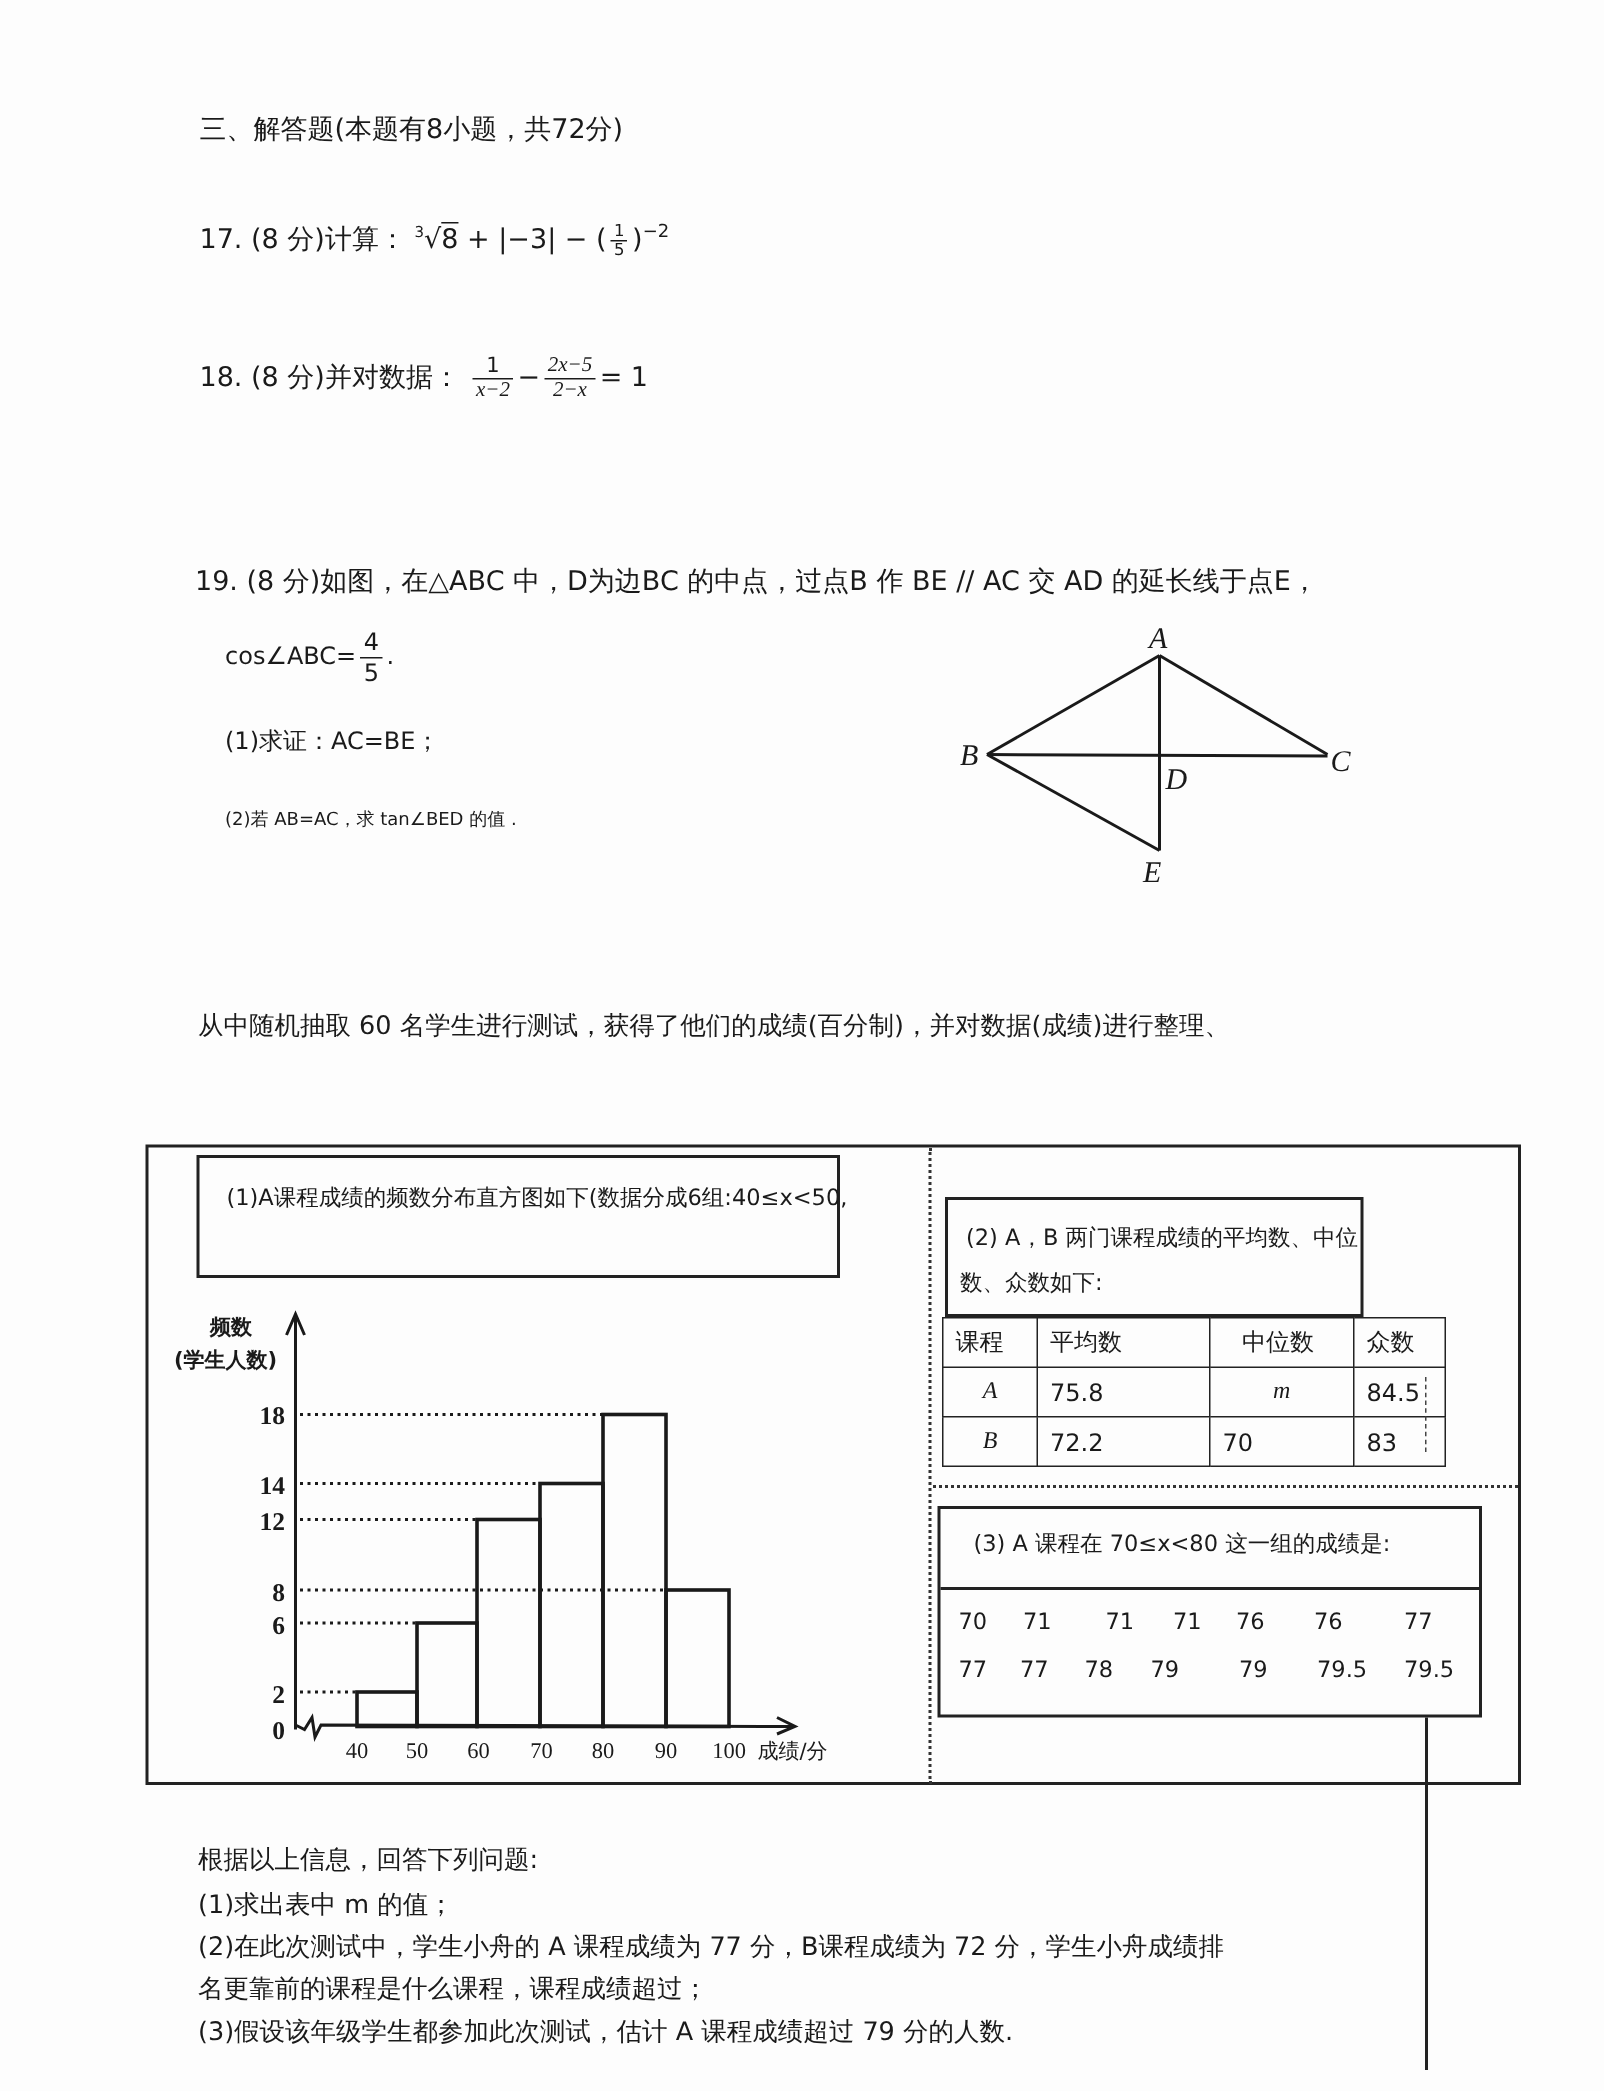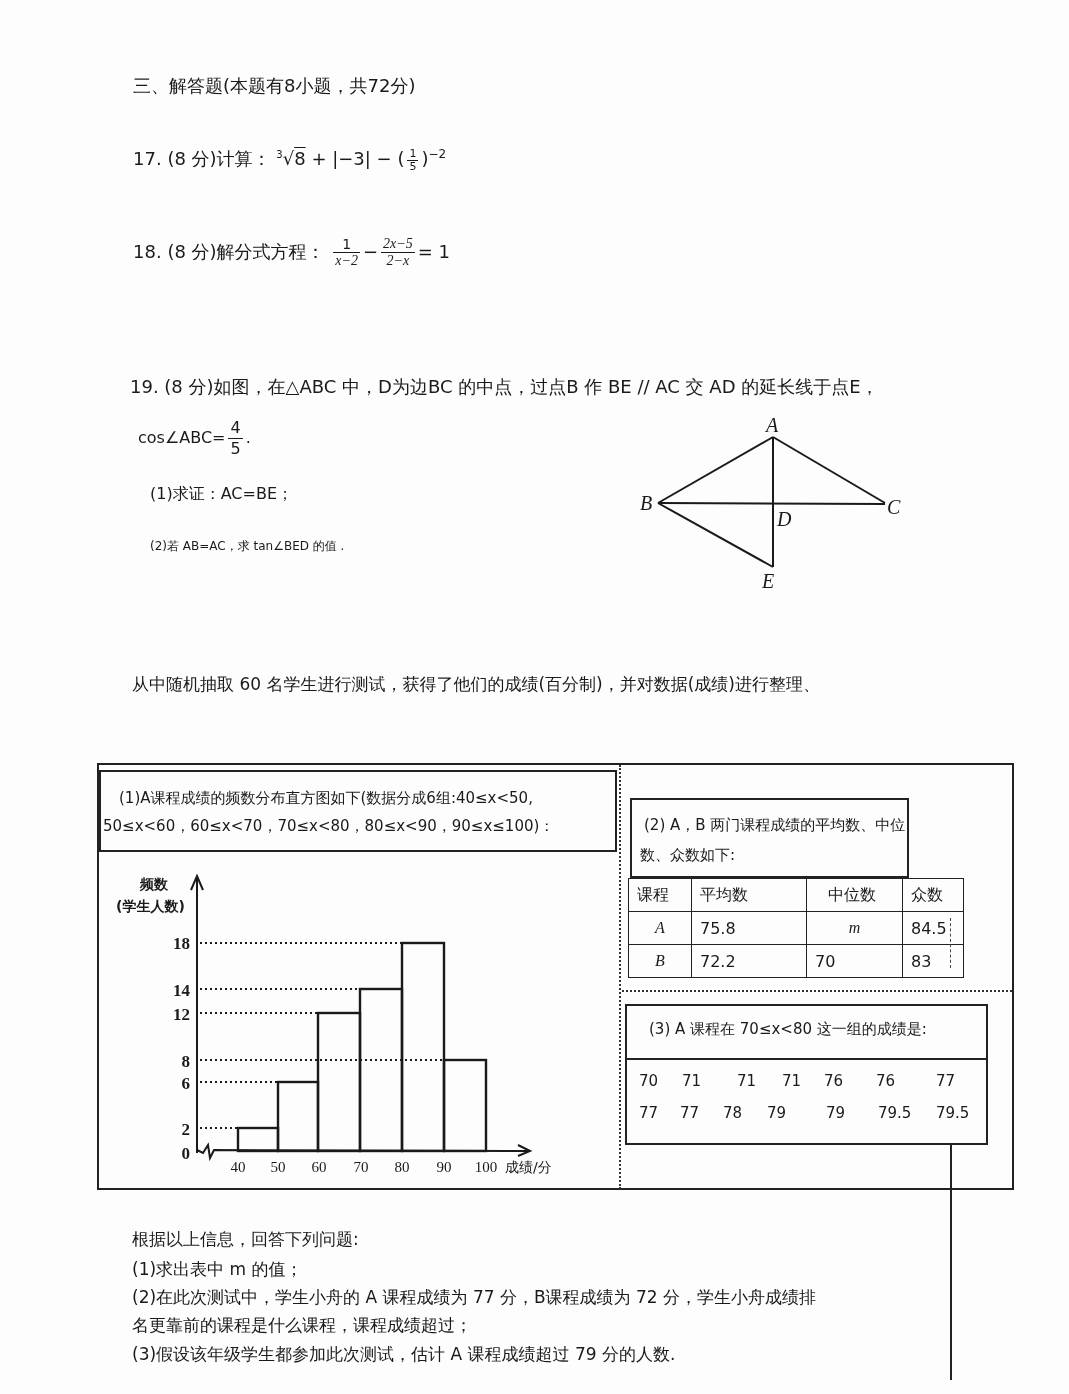--- a/index.html
+++ b/index.html
@@ -30,26 +30,26 @@
   <span>(8 分)</span><span>计算：</span>
   <span>
     <sup style="font-size:10px;">3</sup>√<span style="text-decoration:overline;">8</span>
     <span>+ |−3| −</span>
     (<span class="frac" style="font-size:11px; line-height:12px;"><span class="num">1</span><span class="den">5</span></span>)<sup style="font-size:12px;">−2</sup>
   </span>
 </div>
 
 <div class="abs txt" style="left:133px; top:236px;">
   <span>18.</span>
-  <span>(8 分)</span><span>解分式方程：</span>
+  <span>(8 分)</span><span>并对数据：</span>
   <span class="frac"><span class="num">1</span><span class="den it">x−2</span></span><span>−</span><span class="frac"><span class="num it">2x−5</span><span class="den it">2−x</span></span><span>= 1</span>
 </div>
 
 <div class="abs txt" style="left:130px; top:375px;">19. (8 分)如图，在△ABC 中，D为边BC 的中点，过点B 作 BE // AC 交 AD 的延长线于点E，</div>
-<div class="abs" style="left:138px; top:418px; font-size:16px;">
+<div class="abs" style="left:150px; top:418px; font-size:16px;">
   <span>cos∠ABC=</span><span class="frac" style="font-size:16px; line-height:20px;"><span class="num">4</span><span class="den">5</span></span><span>.</span>
 </div>
 <div class="abs" style="left:150px; top:484px; font-size:16px;">(1)求证：AC=BE；</div>
 <div class="abs" style="left:150px; top:538px; font-size:12px;">(2)若 AB=AC，求 tan∠BED 的值 .</div>
 
 <svg class="abs" style="left:630px; top:410px;" width="290" height="185">
   <g stroke="#1a1a1a" stroke-width="2" fill="none">
     <line x1="143" y1="27" x2="28" y2="93"></line>
     <line x1="143" y1="27" x2="255" y2="93"></line>
     <line x1="28" y1="93" x2="255" y2="94"></line>
@@ -68,24 +68,23 @@
 <div class="abs" style="left:140px; top:670px; font-size:17px; line-height:29px;">
   <div style="white-space:nowrap; margin-left:-8px;">从中随机抽取 60 名学生进行测试，获得了他们的成绩(百分制)，并对数据(成绩)进行整理、</div>
 </div>
 
 <div class="box" style="left:97px; top:763px; width:917px; height:427px;"></div>
 
 <div class="abs" style="left:619px; top:765px; width:3px; height:424px; border-left:2px dotted #333;"></div>
 
 <div class="abs" style="left:622px; top:990px; width:390px; height:0; border-top:2px dotted #333;"></div>
 
-<div class="box" style="left:99px; top:770px; width:518px; height:82px;">
+<div class="box" style="left:131px; top:770px; width:429px; height:82px;">
   <div style="position:absolute; left:18px; top:12px; font-size:15px; line-height:28px; white-space:nowrap;">
     <div>(1)A课程成绩的频数分布直方图如下(数据分成6组:40≤x&lt;50,</div>
-    <div style="margin-left:-16px;">50≤x&lt;60，60≤x&lt;70，70≤x&lt;80，80≤x&lt;90，90≤x≤100)：</div>
   </div>
 </div>
 
 <svg class="abs" style="left:100px; top:860px;" width="520" height="325">
   <g font-family="DejaVu Sans, sans-serif" font-size="14" fill="#1a1a1a" font-weight="bold">
     <text x="40" y="29">频数</text>
     <text x="16" y="51">(学生人数)</text>
   </g>
 
   <g stroke="#1a1a1a" stroke-width="2" fill="none">

